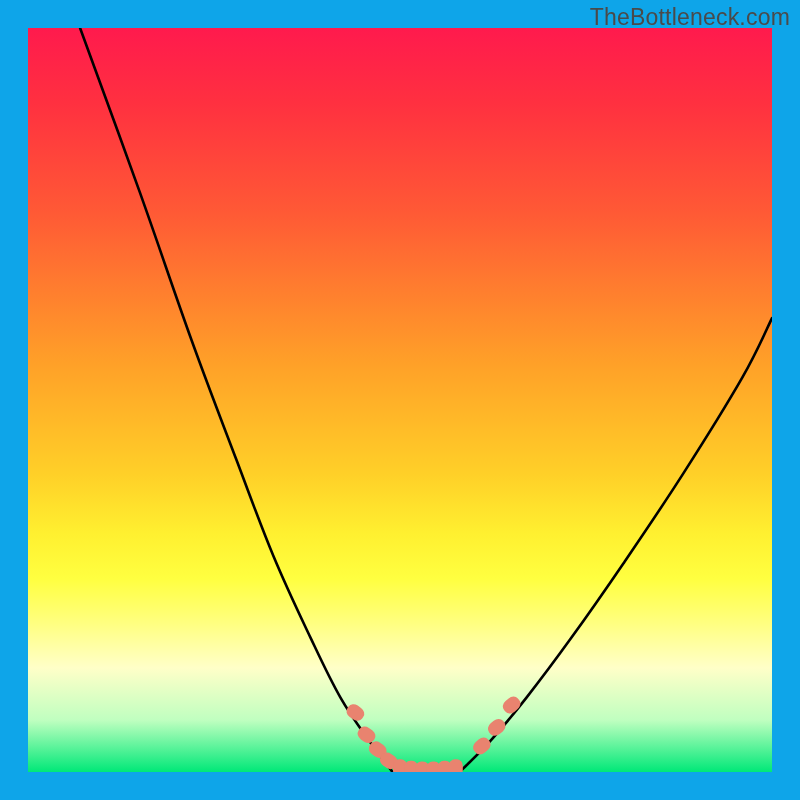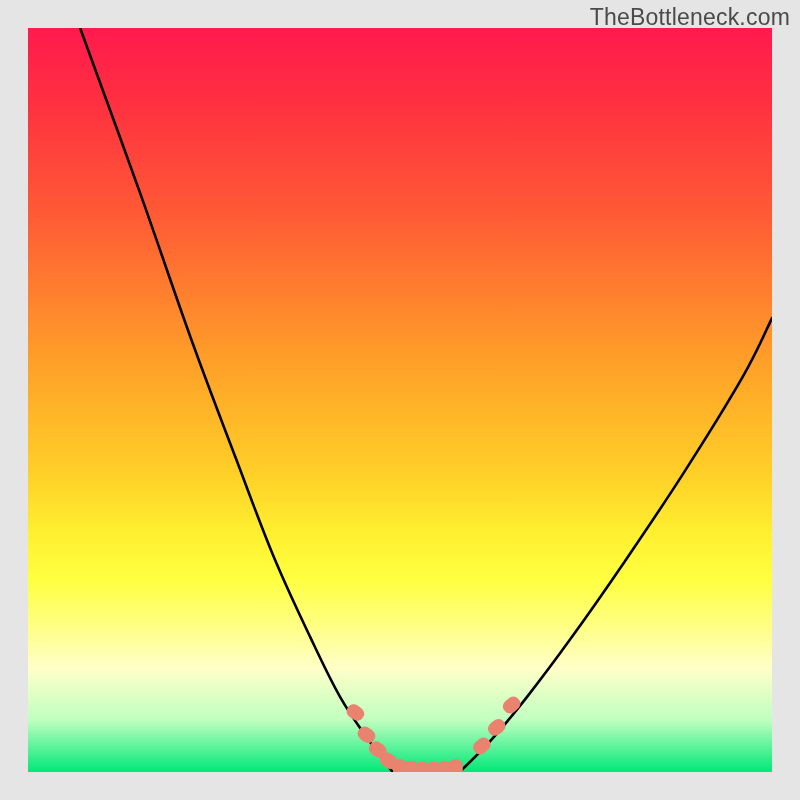--- a/index.html
+++ b/index.html
@@ -10,21 +10,21 @@
     background: #000000;
     overflow: hidden;
     font-family: Arial, Helvetica, sans-serif;
   }
   .frame {
     position: absolute;
     top: 0;
     left: 0;
     width: 800px;
     height: 800px;
-    background: #e5e5e5;
+    background: #0ea5e9;
   }
   .plot-area {
     position: absolute;
     top: 28px;
     left: 28px;
     width: 744px;
     height: 744px;
     background: linear-gradient(
       to bottom,
       #ff1a4d 0%,

